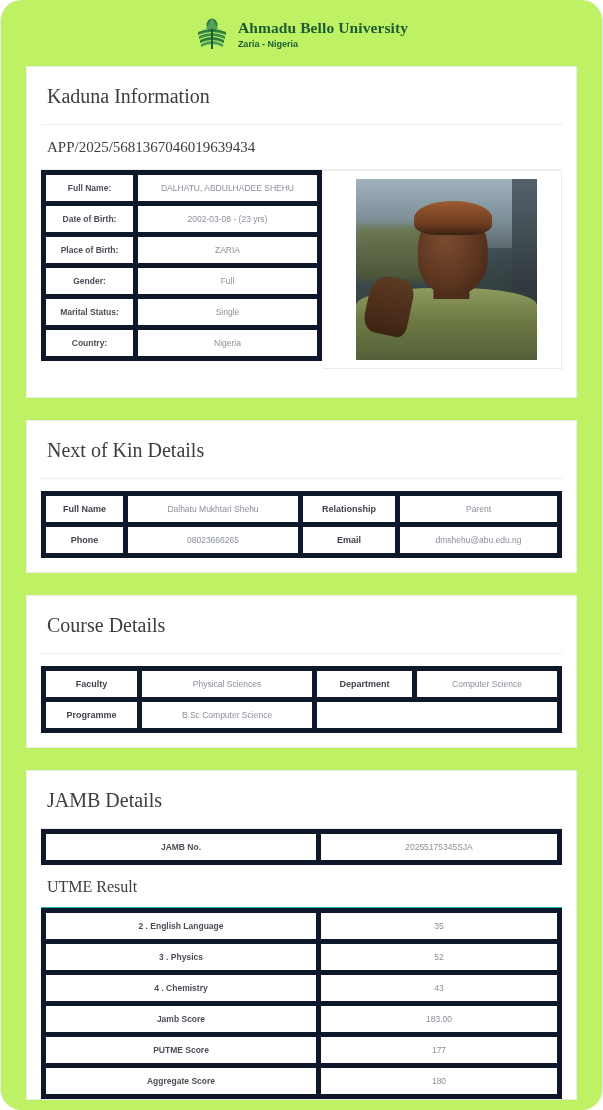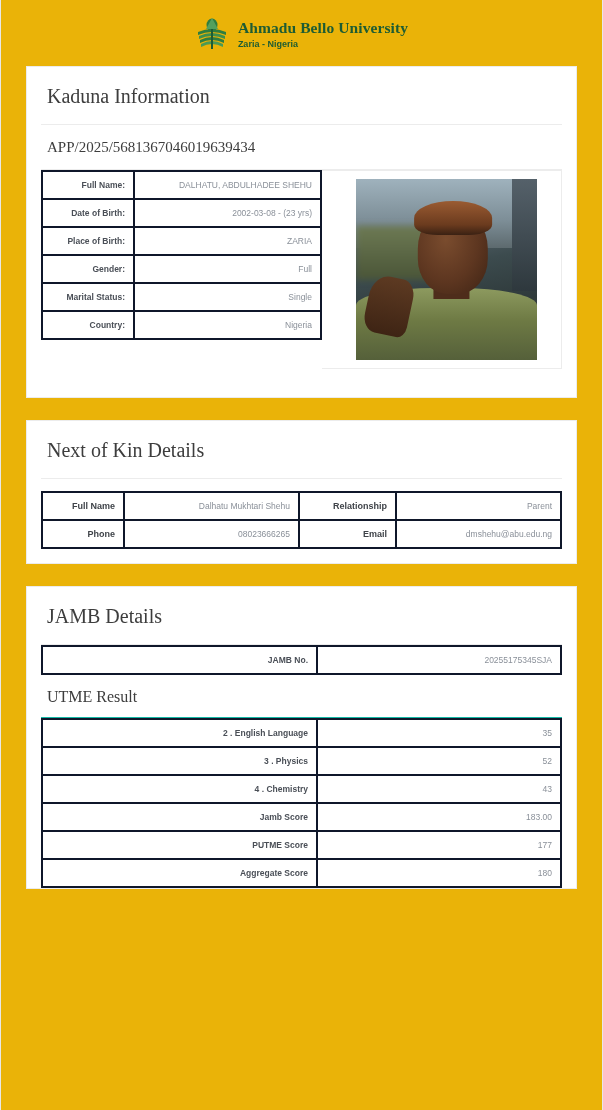--- a/index.html
+++ b/index.html
@@ -9,25 +9,26 @@
     background: #ffffff;
     font-family: "Liberation Sans", sans-serif;
   }
   body {
     width: 603px;
     min-height: 1110px;
     position: relative;
   }
   .page {
     width: 603px;
-    background: #eab308;
+    background: #bef264;
     padding: 0;
     border-left: 1px solid #e8e8e8;
     border-right: 1px solid #e8e8e8;
     min-height: 1110px;
+    border-radius: 21px;
   }
   
   .uni-header {
     display: flex;
     align-items: center;
     justify-content: center;
     padding: 16px 0 14px 0;
     gap: 9px;
   }
   .crest {
@@ -84,25 +85,25 @@
     font-weight: normal;
   }
   .card-body { padding: 12px 14px 14px 14px; }
 
   table {
     width: 100%;
     border-collapse: collapse;
     table-layout: fixed;
   }
   td, th {
-    border: 2px solid #0f172a;
+    border: 5px solid #0f172a;
     padding: 8px 8px;
     font-size: 8.5px;
     color: #7b8088;
-    text-align: right;
+    text-align: center;
     vertical-align: middle;
     font-weight: normal;
     height: 26px;
     overflow: hidden;
     white-space: nowrap;
     text-overflow: ellipsis;
   }
   td.lbl {
     color: #4a4f57;
     font-weight: bold;
@@ -282,20 +283,40 @@
           <td class="bold-cell">Phone</td>
           <td class="val">08023666265</td>
           <td class="bold-cell">Email</td>
           <td class="val">dmshehu@abu.edu.ng</td>
         </tr>
       </tbody>
         </table>
     </div>
   </div>
 
+  <div class="card">
+    <h2 class="card-title">Course Details</h2>
+    <div class="card-body">
+      <table class="course-table">
+        <tbody>
+            <tr>
+          <td class="bold-cell">Faculty</td>
+          <td class="val">Physical Sciences</td>
+          <td class="bold-cell">Department</td>
+          <td class="val">Computer Science</td>
+        </tr>
+        <tr>
+          <td class="bold-cell">Programme</td>
+          <td class="val">B.Sc Computer Science</td>
+          <td class="val" colspan="2"></td>
+        </tr>
+      </tbody>
+        </table>
+    </div>
+  </div>
 
   <div class="card">
     <h2 class="card-title">JAMB Details</h2>
     <div class="no-pad-body">
       <table class="jamb-table">
         <tbody>
             <tr>
           <td class="lbl" style="width:275px">JAMB No.</td>
           <td class="val">20255175345SJA</td>
         </tr>

